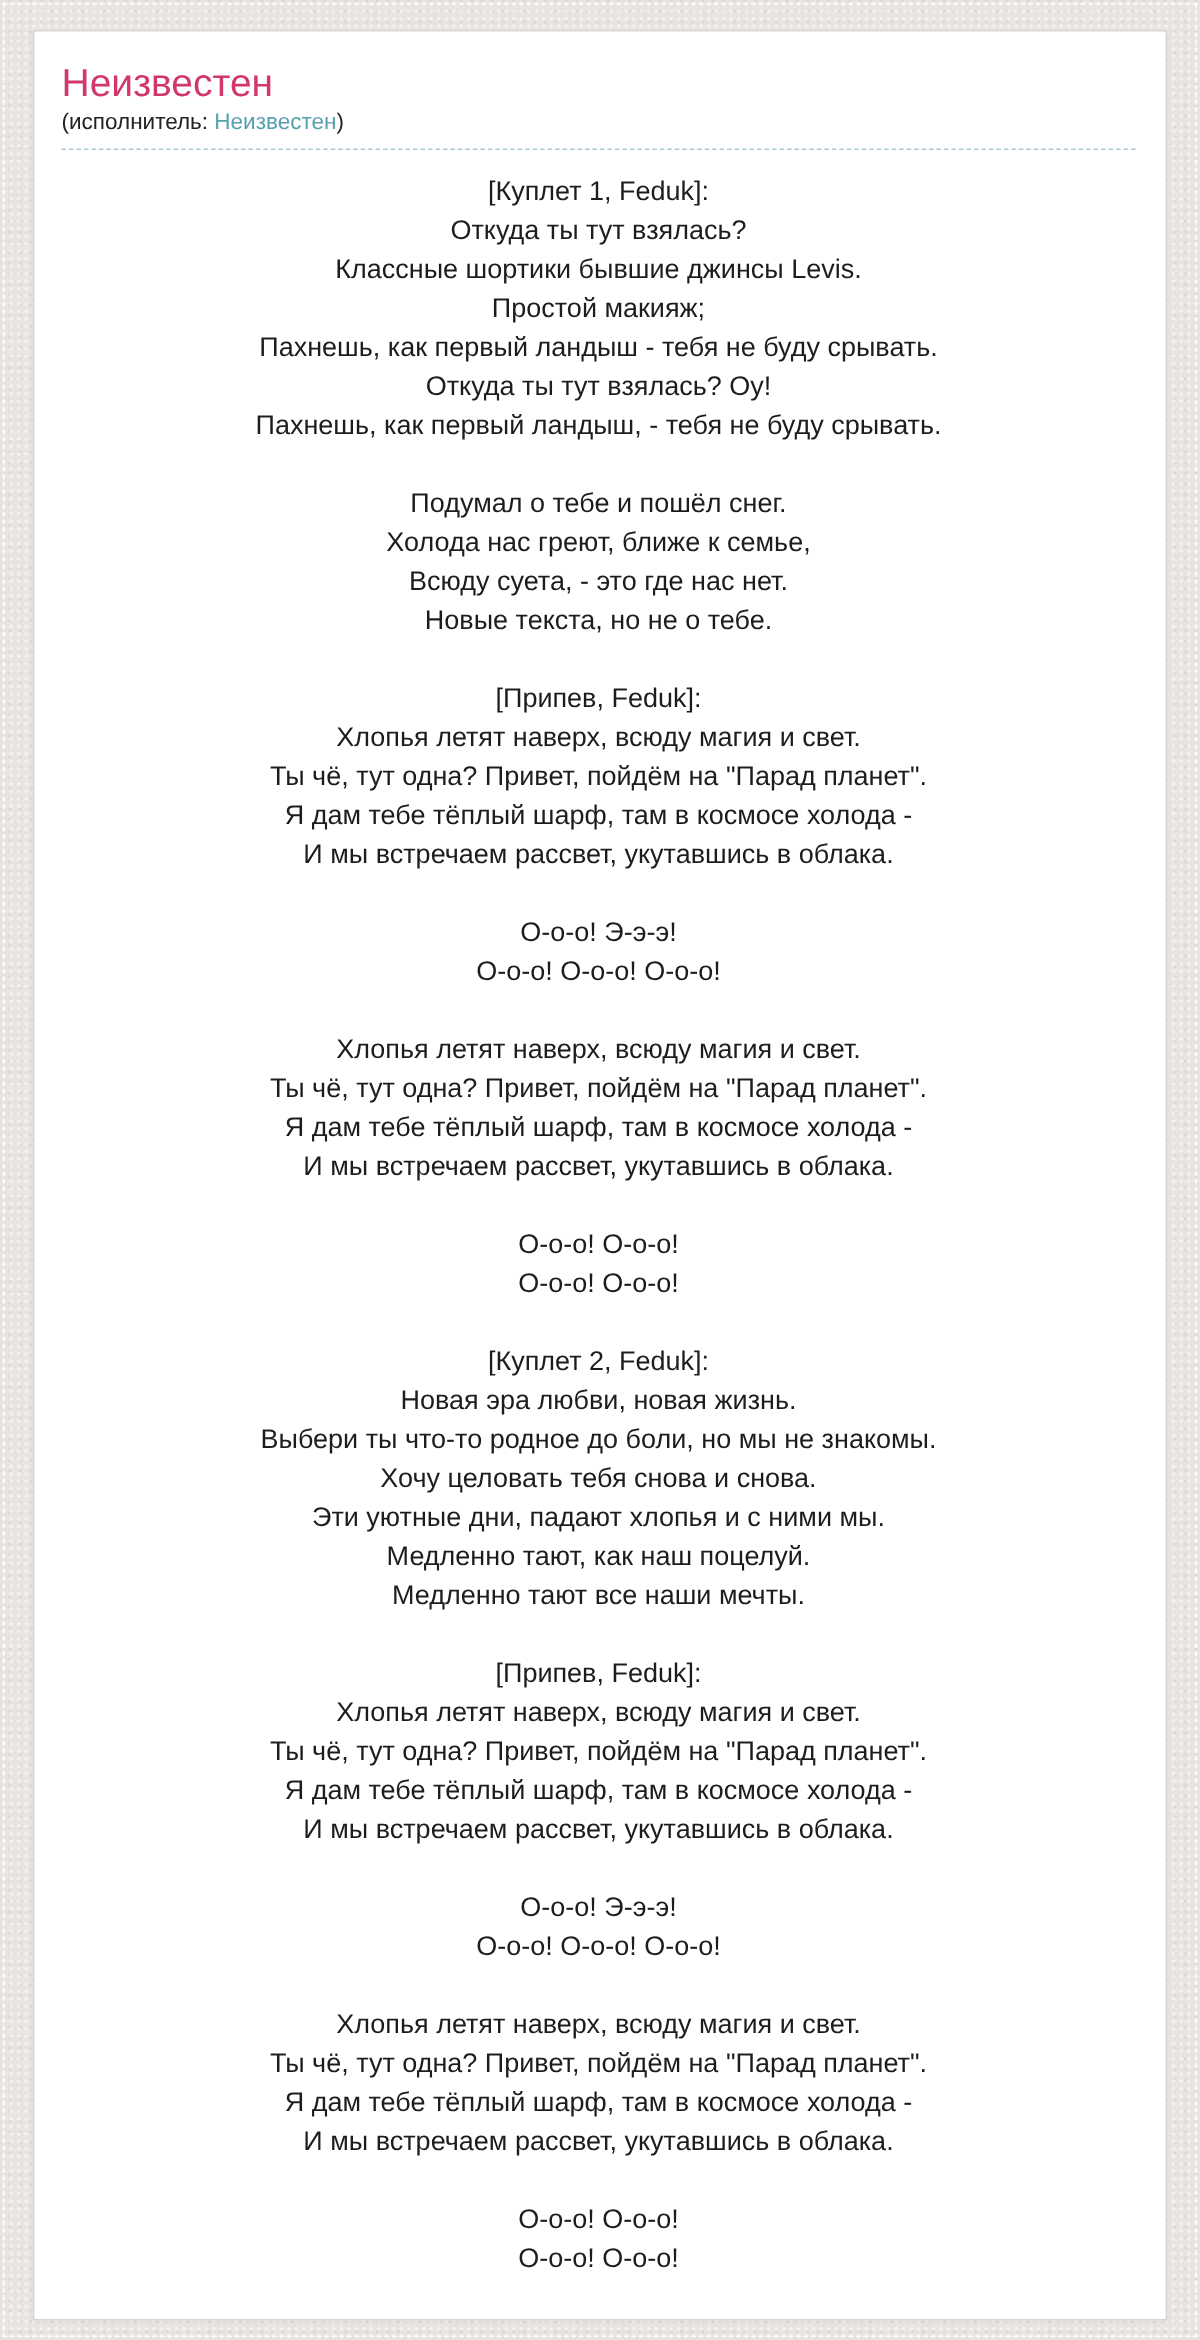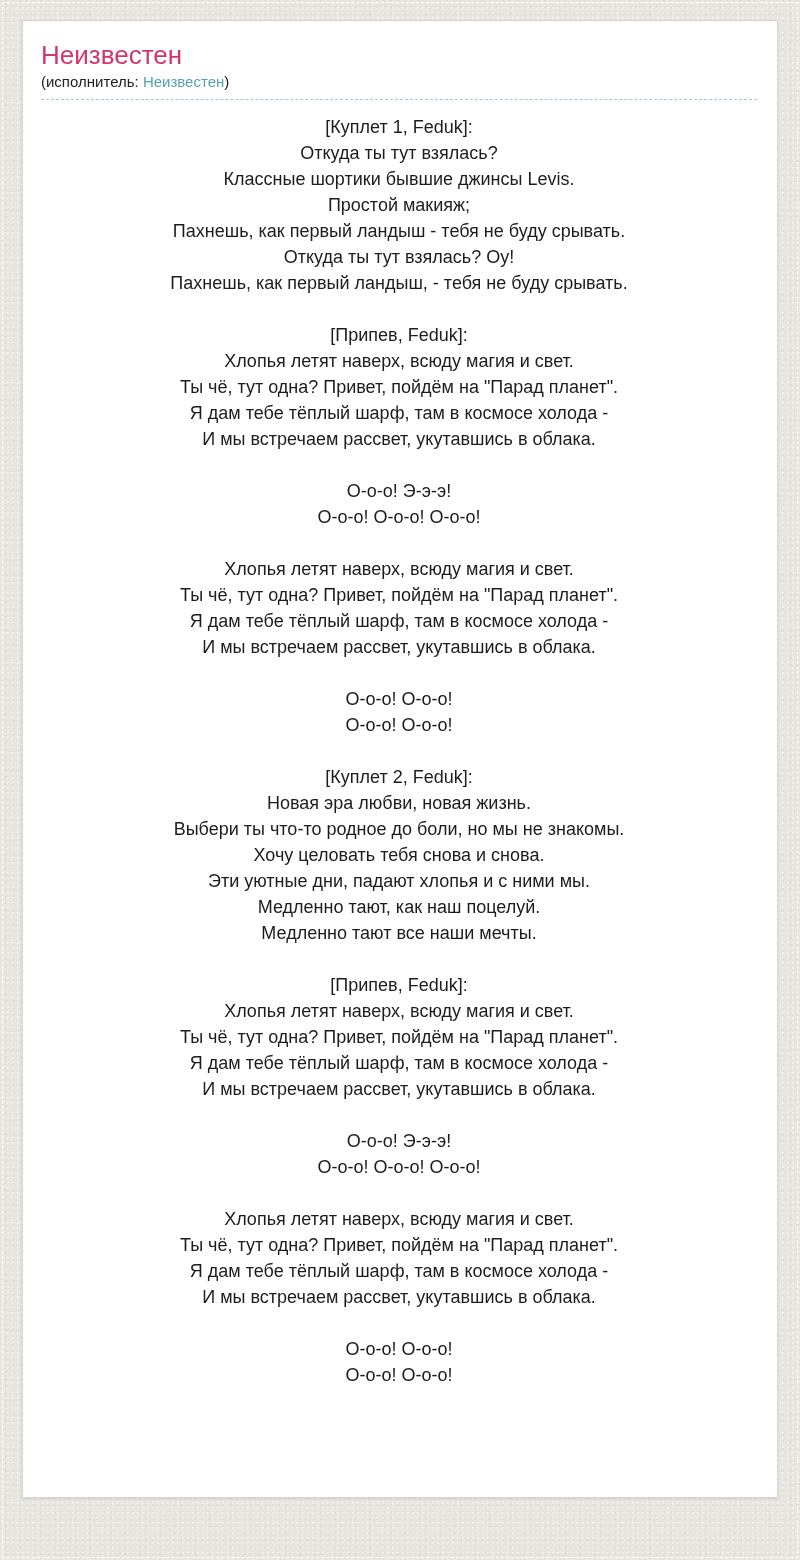--- a/index.html
+++ b/index.html
@@ -80,20 +80,21 @@
 <div class="stitch-overlay"></div>
 
 <div class="lyrics-card">
   <div class="song-header">
     <h1 class="song-title">Неизвестен</h1>
     <div class="artist-line"><span>(исполнитель: </span><a class="artist-link">Неизвестен</a><span>)</span></div>
   </div>
 
   <div class="lyrics-text">
       <p class="stanza">[Куплет 1, Feduk]:<br>Откуда ты тут взялась?<br>Классные шортики бывшие джинсы Levis.<br>Простой макияж;<br>Пахнешь, как первый ландыш - тебя не буду срывать.<br>Откуда ты тут взялась? Оу!<br>Пахнешь, как первый ландыш, - тебя не буду срывать.</p>
+      <p class="stanza">Подумал о тебе и пошёл снег.<br>Холода нас греют, ближе к семье,<br>Всюду суета, - это где нас нет.<br>Новые текста, но не о тебе.</p>
       <p class="stanza">[Припев, Feduk]:<br>Хлопья летят наверх, всюду магия и свет.<br>Ты чё, тут одна? Привет, пойдём на "Парад планет".<br>Я дам тебе тёплый шарф, там в космосе холода -<br>И мы встречаем рассвет, укутавшись в облака.</p>
       <p class="stanza">О-о-о! Э-э-э!<br>О-о-о! О-о-о! О-о-о!</p>
       <p class="stanza">Хлопья летят наверх, всюду магия и свет.<br>Ты чё, тут одна? Привет, пойдём на "Парад планет".<br>Я дам тебе тёплый шарф, там в космосе холода -<br>И мы встречаем рассвет, укутавшись в облака.</p>
       <p class="stanza">О-о-о! О-о-о!<br>О-о-о! О-о-о!</p>
       <p class="stanza">[Куплет 2, Feduk]:<br>Новая эра любви, новая жизнь.<br>Выбери ты что-то родное до боли, но мы не знакомы.<br>Хочу целовать тебя снова и снова.<br>Эти уютные дни, падают хлопья и с ними мы.<br>Медленно тают, как наш поцелуй.<br>Медленно тают все наши мечты.</p>
       <p class="stanza">[Припев, Feduk]:<br>Хлопья летят наверх, всюду магия и свет.<br>Ты чё, тут одна? Привет, пойдём на "Парад планет".<br>Я дам тебе тёплый шарф, там в космосе холода -<br>И мы встречаем рассвет, укутавшись в облака.</p>
       <p class="stanza">О-о-о! Э-э-э!<br>О-о-о! О-о-о! О-о-о!</p>
       <p class="stanza">Хлопья летят наверх, всюду магия и свет.<br>Ты чё, тут одна? Привет, пойдём на "Парад планет".<br>Я дам тебе тёплый шарф, там в космосе холода -<br>И мы встречаем рассвет, укутавшись в облака.</p>
       <p class="stanza">О-о-о! О-о-о!<br>О-о-о! О-о-о!</p>
     </div>

